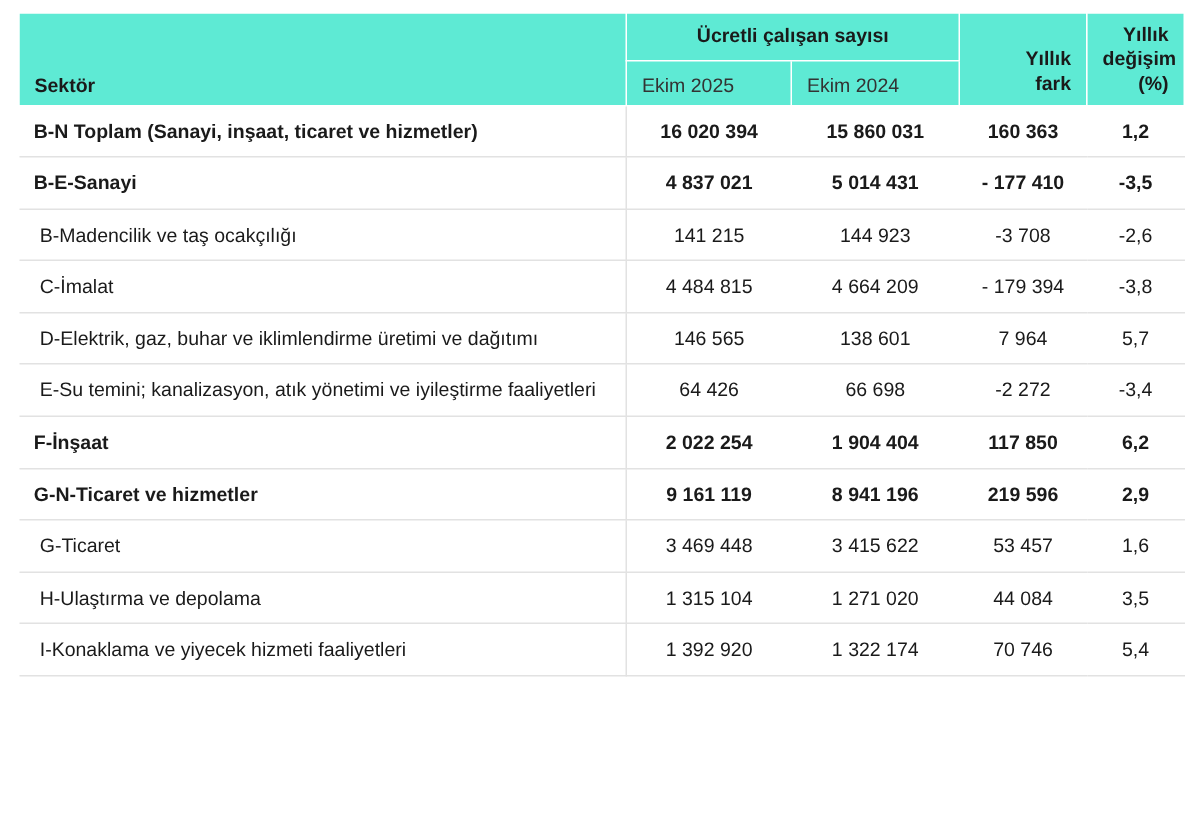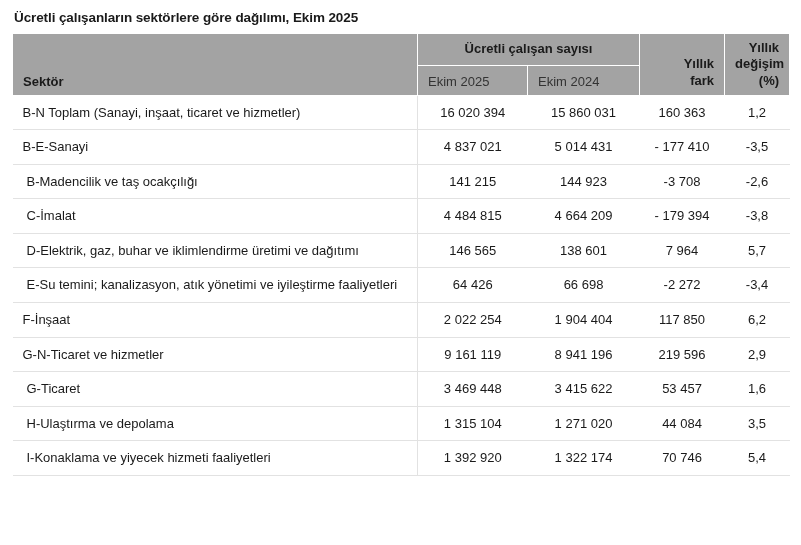--- a/index.html
+++ b/index.html
@@ -34,21 +34,21 @@
     table-layout: fixed;
     font-size: 13px;
   }
   table.data-table col.c-sector { width: 405px; }
   table.data-table col.c-cur    { width: 110px; }
   table.data-table col.c-prev   { width: 112px; }
   table.data-table col.c-diff   { width: 85px; }
   table.data-table col.c-pct    { width: 65px; }
 
   thead th {
-    background: #a3a3a3;
+    background: #5eead4;
     border: 1px solid #ffffff;
     font-weight: bold;
     color: #1a1a1a;
     font-size: 13px;
     padding: 6px 10px;
     vertical-align: bottom;
   }
   th.group-head {
     text-align: center;
     vertical-align: middle;
@@ -80,35 +80,34 @@
   }
   tbody td.sector {
     text-align: left;
     border-right: 1px solid #e2e2e2;
   }
   tbody td.num {
     text-align: center;
     white-space: nowrap;
   }
   tbody tr.bold td {
-    font-weight: normal;
+    font-weight: bold;
   }
   tbody tr.indent td.sector {
     padding-left: 14px;
   }
   tbody tr:first-child td {
     border-top: 1px solid #e2e2e2;
   }
 </style>
 </head>
 <body>
 
 <div class="page">
 
-  <div class="doc-title">Ücretli çalışanların sektörlere göre dağılımı, Ekim 2025</div>
 
   <table class="data-table">
     <colgroup>
       <col class="c-sector">
       <col class="c-cur">
       <col class="c-prev">
       <col class="c-diff">
       <col class="c-pct">
     </colgroup>
     <thead>

